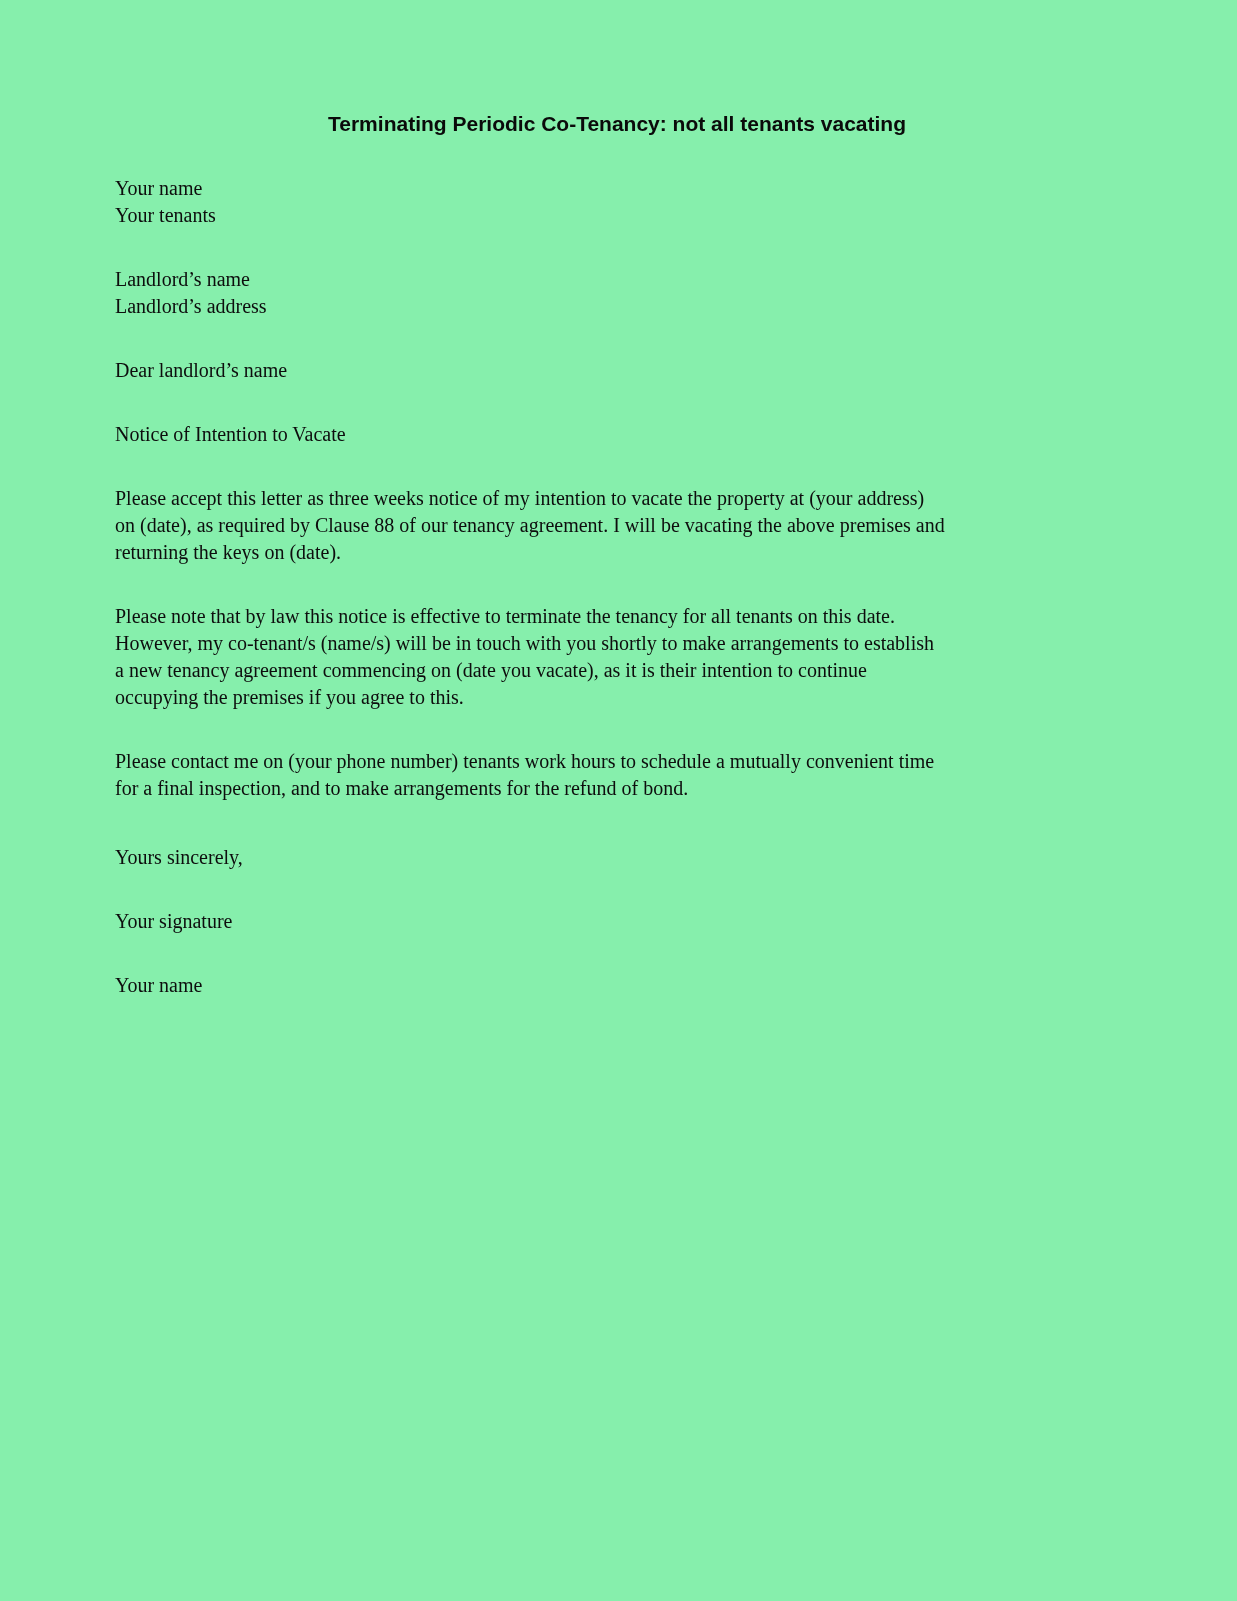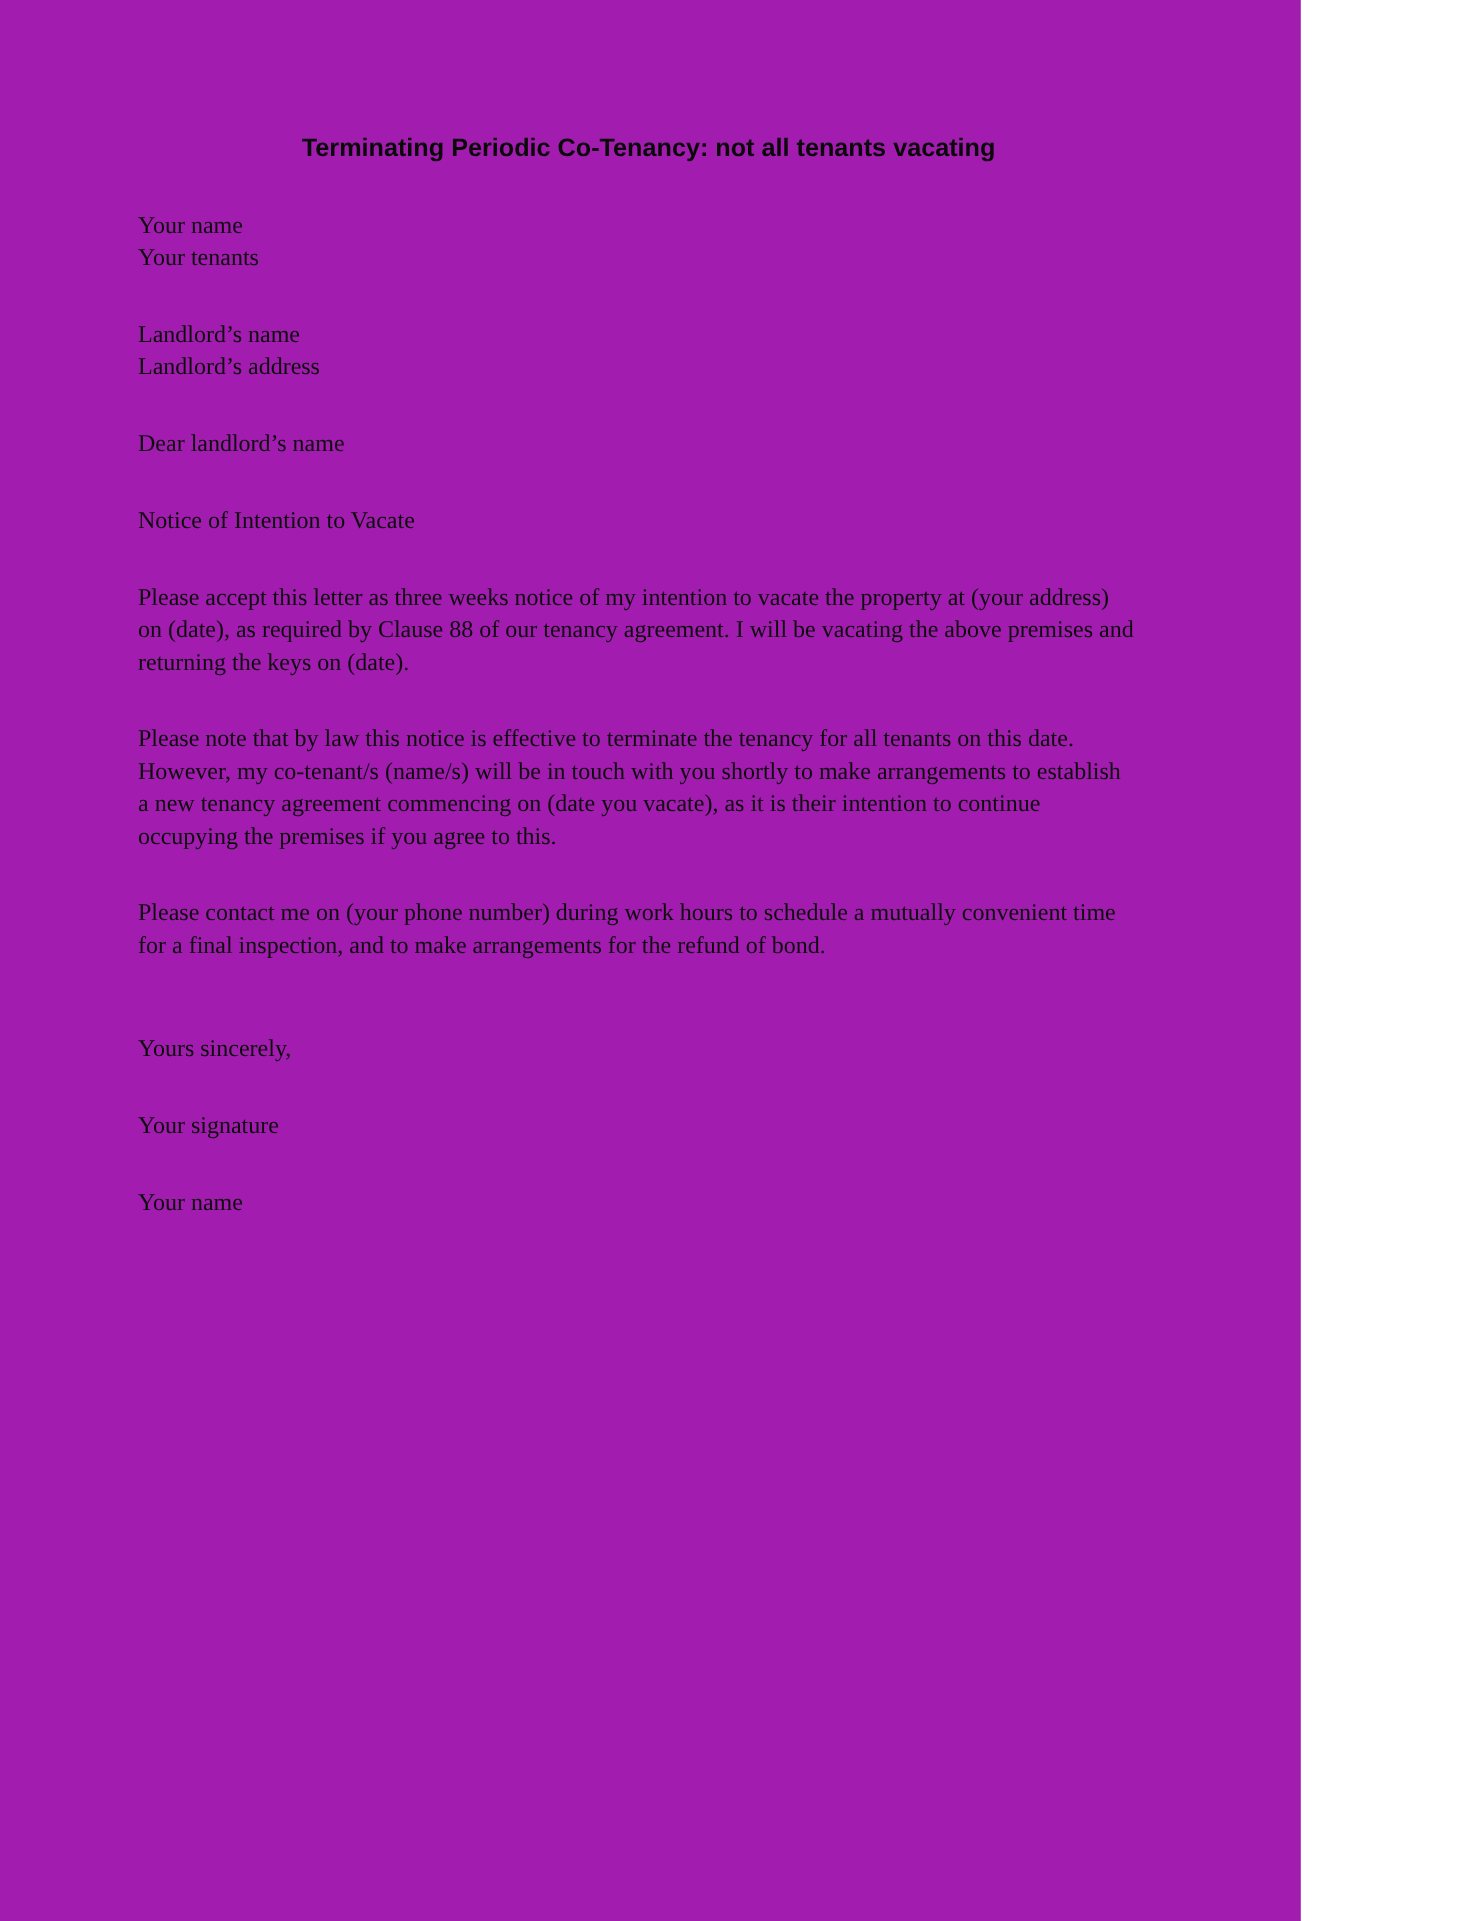--- a/index.html
+++ b/index.html
@@ -2,23 +2,23 @@
 <html><head>
 <meta charset="utf-8">
 <style>
   html, body {
     margin: 0;
     padding: 0;
     background: #ffffff;
   }
   .page {
     position: relative;
-    width: 1084px;
+    width: 1237px;
     height: 1601px;
-    background: #a21caf;
+    background: #86efac;
     overflow: hidden;
     font-family: "Liberation Serif", serif;
     font-size: 20px;
     line-height: 27px;
     color: #0d0d0d;
   }
   .content {
     padding: 110px 118px 0 115px; 
   }
   .doc-title {
@@ -33,21 +33,21 @@
   }
   .line {
     margin: 0;
     white-space: nowrap;
   }
   .centered {
     text-align: left;
     white-space: nowrap;
   }
   .gap1 { margin-top: 37px; }   
-  .gap3 { margin-top: 59px; }   
+  .gap3 { margin-top: 42px; }   
 </style>
 </head>
 <body>
 
 <div class="page">
   <div class="content">
 
     <h1 class="doc-title">Terminating Periodic Co-Tenancy: not all tenants vacating</h1>
 
 
@@ -72,21 +72,21 @@
     </div>
 
     <div class="gap1">
       <p class="line">Please note that by law this notice is effective to terminate the tenancy for all tenants on this date.</p>
       <p class="line">However, my co-tenant/s (name/s) will be in touch with you shortly to make arrangements to establish</p>
       <p class="line">a new tenancy agreement commencing on (date you vacate), as it is their intention to continue</p>
       <p class="line">occupying the premises if you agree to this.</p>
     </div>
 
     <div class="gap1">
-      <p class="line">Please contact me on (your phone number) during work hours to schedule a mutually convenient time</p>
+      <p class="line">Please contact me on (your phone number) tenants work hours to schedule a mutually convenient time</p>
       <p class="line">for a final inspection, and to make arrangements for the refund of bond.</p>
     </div>
 
     <p class="line gap3">Yours sincerely,</p>
 
     <p class="line gap1">Your signature</p>
 
     <p class="line gap1">Your name</p>
 
   </div>

